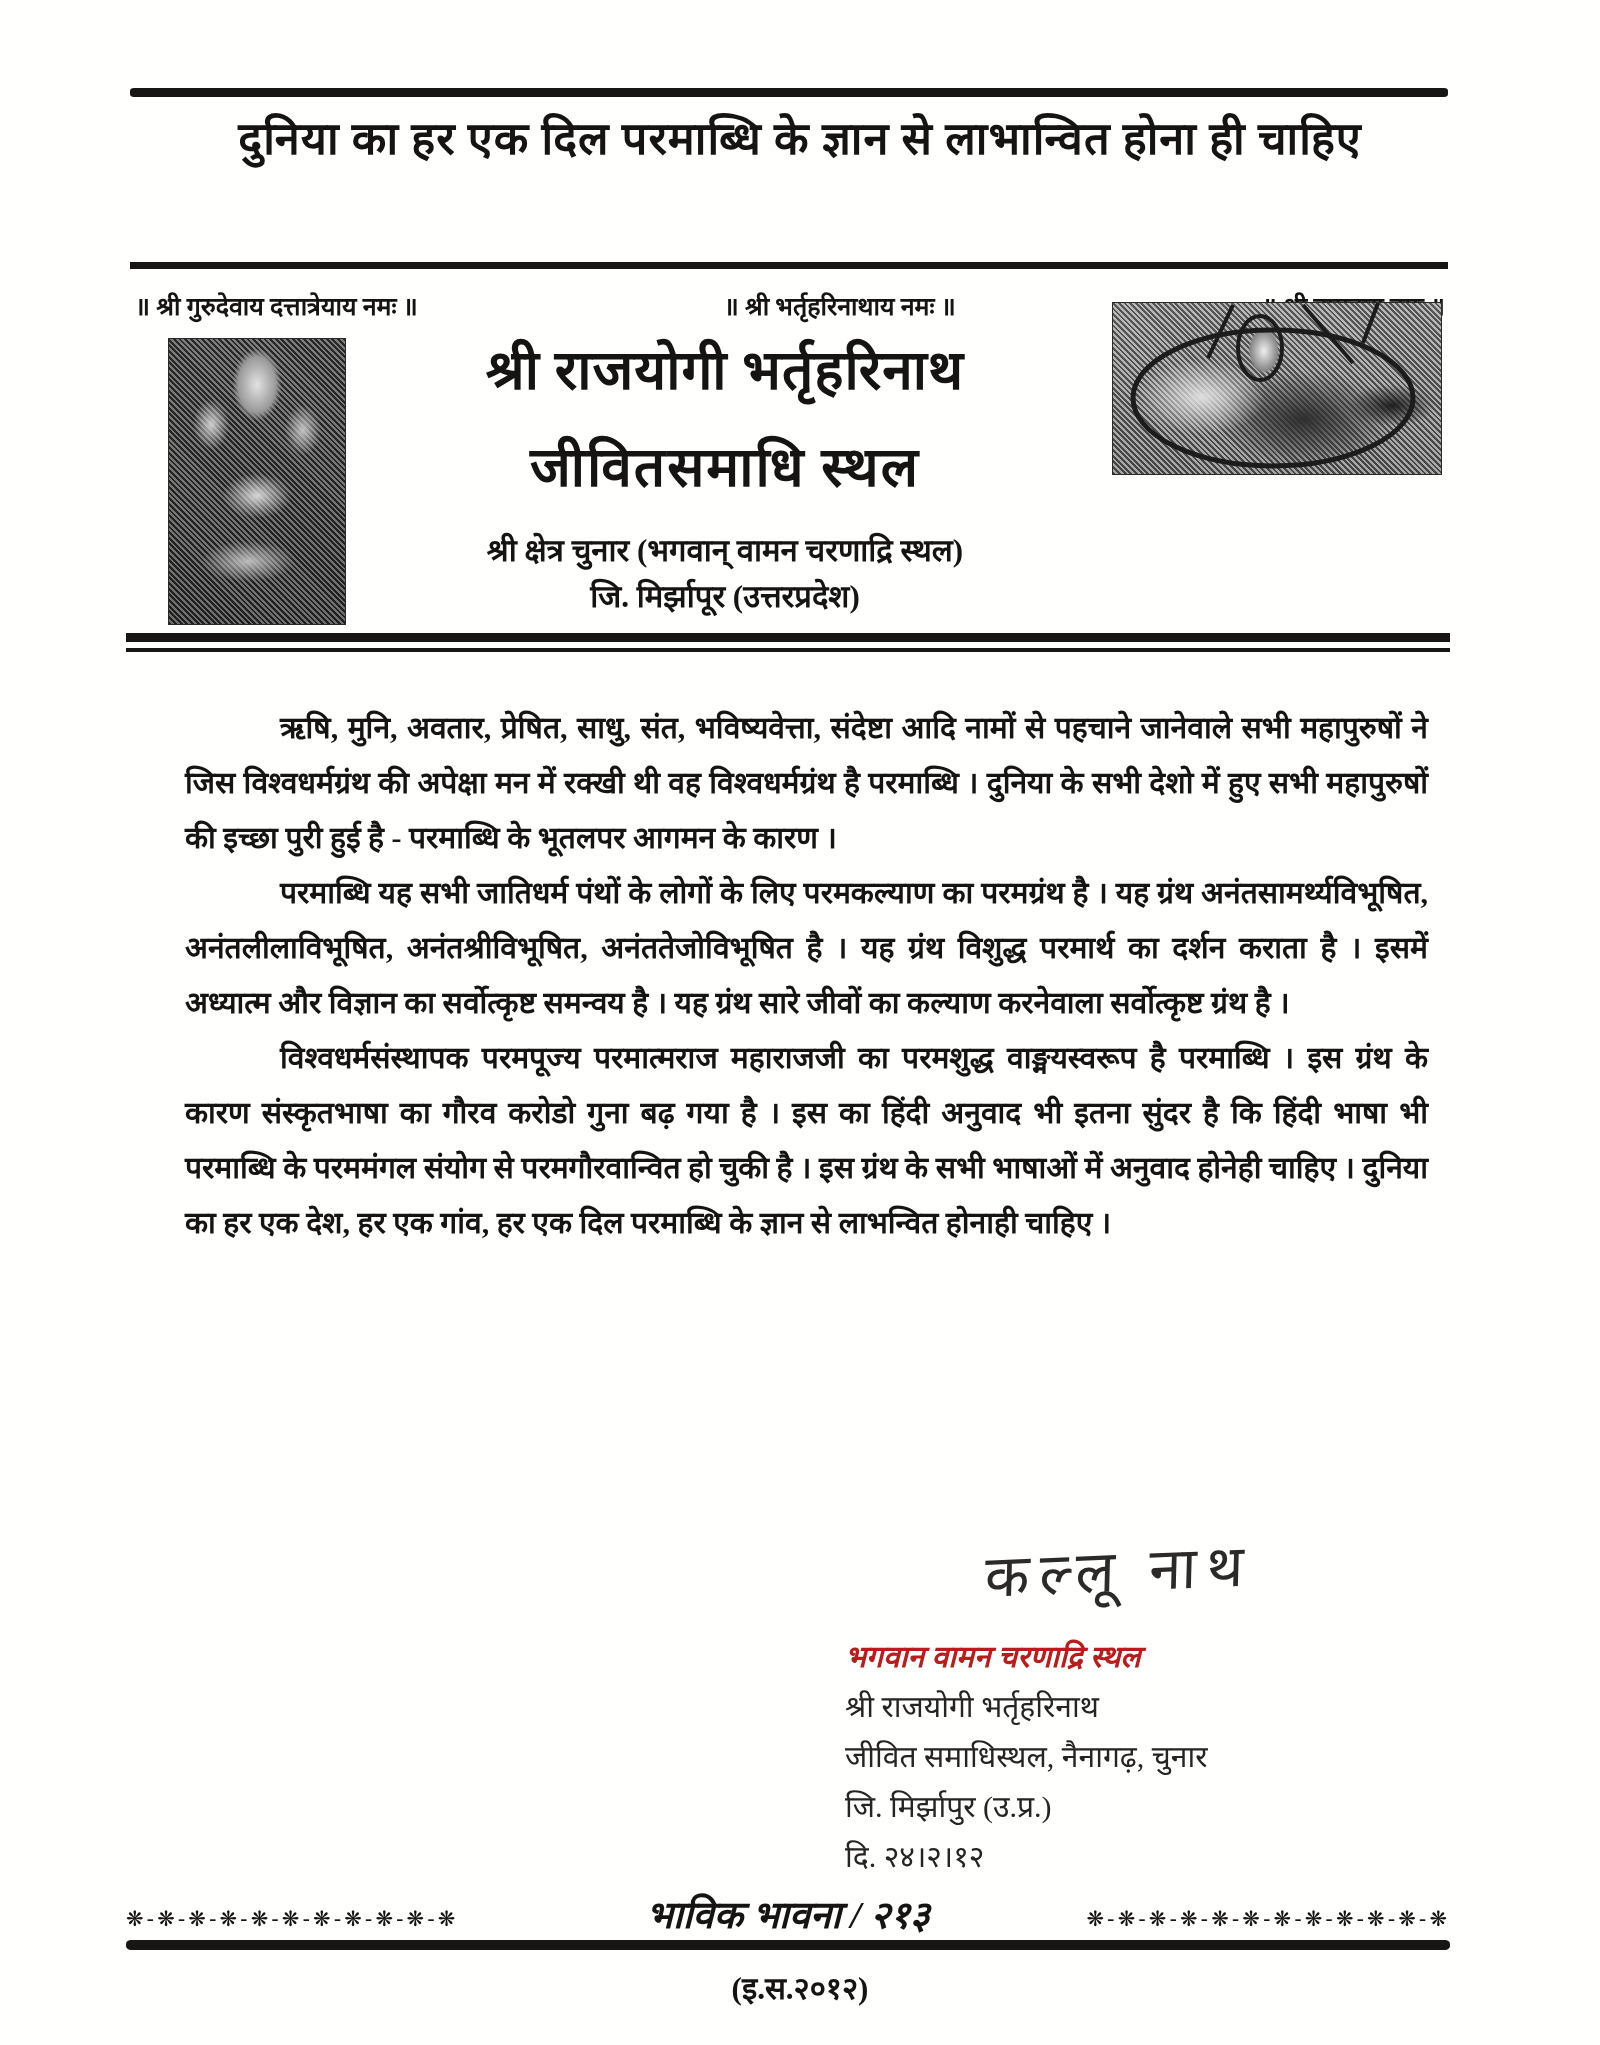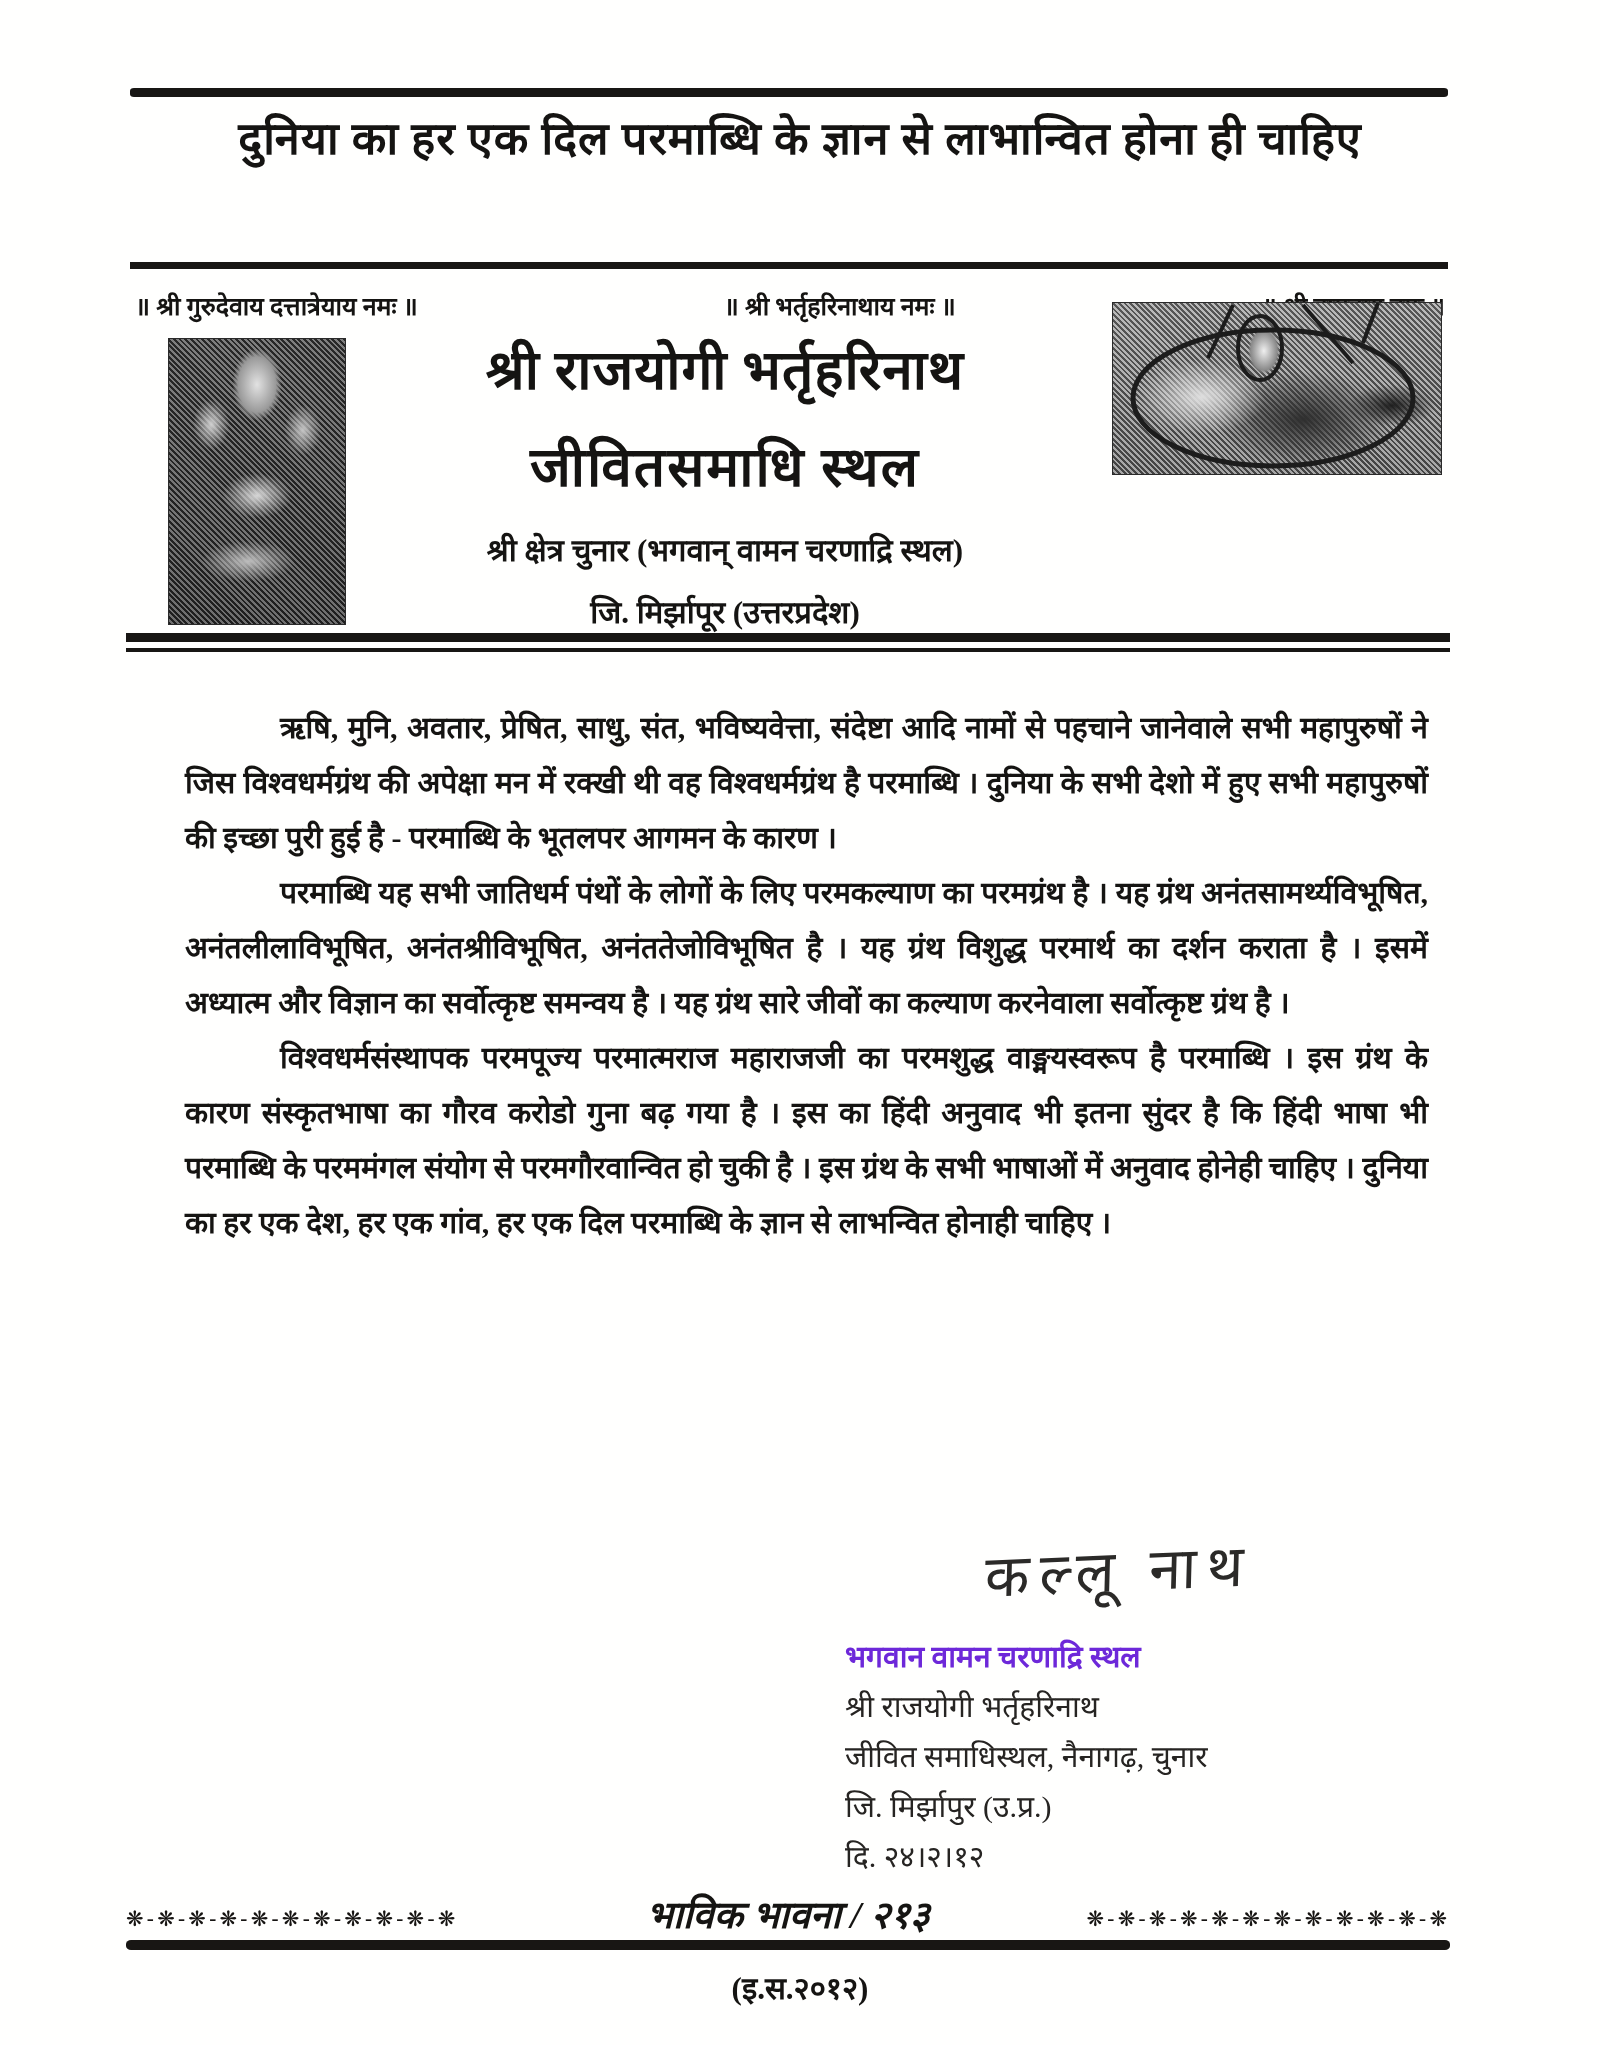--- a/index.html
+++ b/index.html
@@ -50,42 +50,42 @@
       radial-gradient(ellipse 110px 60px at 58% 68%, #2f2f2f 0%, rgba(0,0,0,0) 80%),
       radial-gradient(ellipse 55px 26px at 85% 60%, #1f1f1f 0%, rgba(0,0,0,0) 80%),
       repeating-linear-gradient(45deg, rgba(0,0,0,0.40) 0 2px, rgba(255,255,255,0.38) 2px 4px),
       linear-gradient(#8f8f8f, #707070);
   }
   .photo-right svg { position: absolute; left: 0; top: 0; }
   .lh-text { position: absolute; left: 330px; top: 330px; width: 790px; text-align: center; }
   .lh-line1 { font-size: 55px; font-weight: bold; letter-spacing: 1px; }
   .lh-line2 { font-size: 55px; font-weight: bold; margin-top: 22px; letter-spacing: 2px; }
   .lh-line3 { font-size: 31px; font-weight: bold; margin-top: 26px; }
-  .lh-line4 { font-size: 31px; font-weight: bold; margin-top: 20px; }
+  .lh-line4 { font-size: 31px; font-weight: bold; margin-top: 4px; }
   .double-rule-a { left: 126px; top: 633px; width: 1324px; height: 9px; }
   .double-rule-b { left: 126px; top: 648px; width: 1324px; height: 4px; }
   
   .body-text {
     position: absolute; left: 185px; top: 700px; width: 1243px;
     font-size: 30px; line-height: 55px; font-weight: 600;
     text-align: justify;
   }
   .body-text p { text-indent: 95px; margin: 0; }
   .body-text p.no-justify { text-align: left; }
   
   .signature-block { position: absolute; left: 845px; top: 1535px; width: 600px; }
   .signature-script {
     font-size: 58px; font-weight: normal; letter-spacing: 10px;
     transform: rotate(-2.5deg) skewX(-4deg);
     transform-origin: left center;
     margin-left: 140px; margin-bottom: 18px;
     color: #2b2a28;
   }
   .sig-line { font-size: 30px; line-height: 50px; font-weight: normal; color: #262422; }
-  .sig-line.first { font-weight: bold; color: #6d28d9; }
+  .sig-line.first { font-weight: bold; color: #b91c1c; font-style: italic; }
   
   .footer-row {
     position: absolute; left: 126px; top: 1893px; width: 1324px;
     display: flex; align-items: center; gap: 14px;
   }
   .ornament {
     flex: 1; font-size: 21px; letter-spacing: 3px; white-space: nowrap; overflow: hidden;
     color: #161412; font-family: "DejaVu Sans", sans-serif;
   }
   .ornament.right { text-align: right; }

